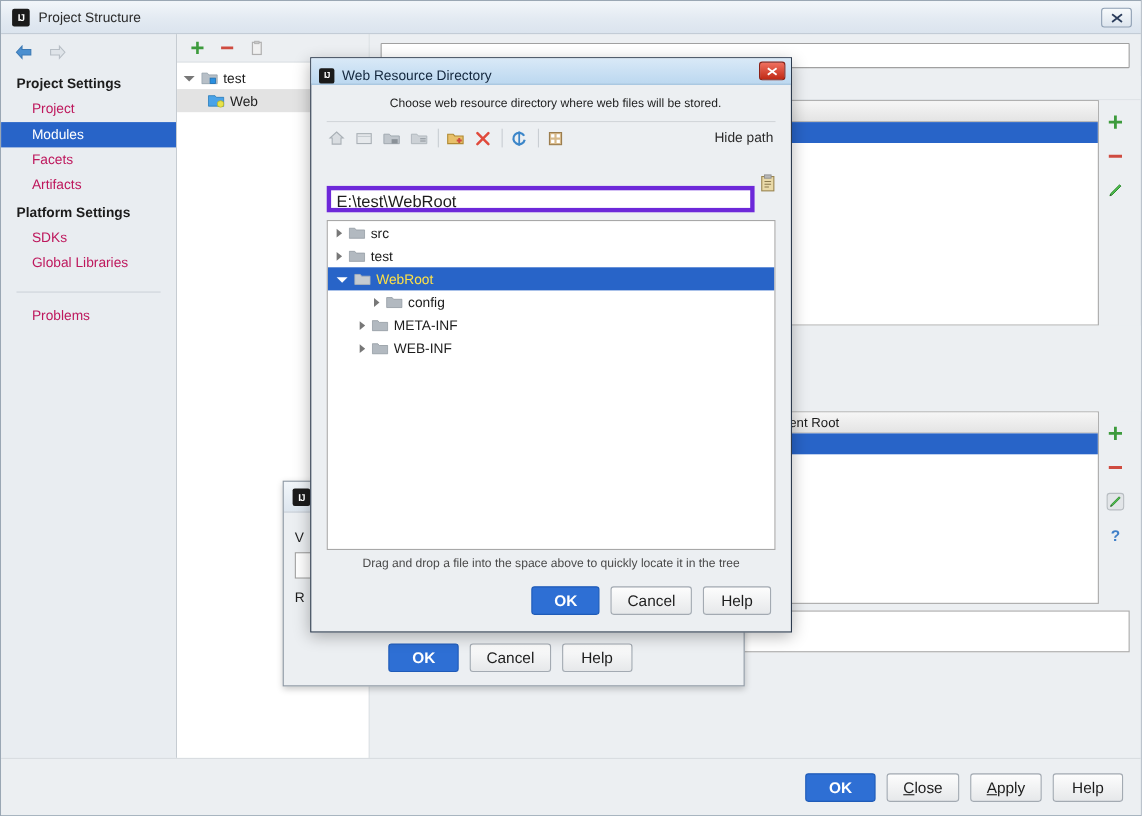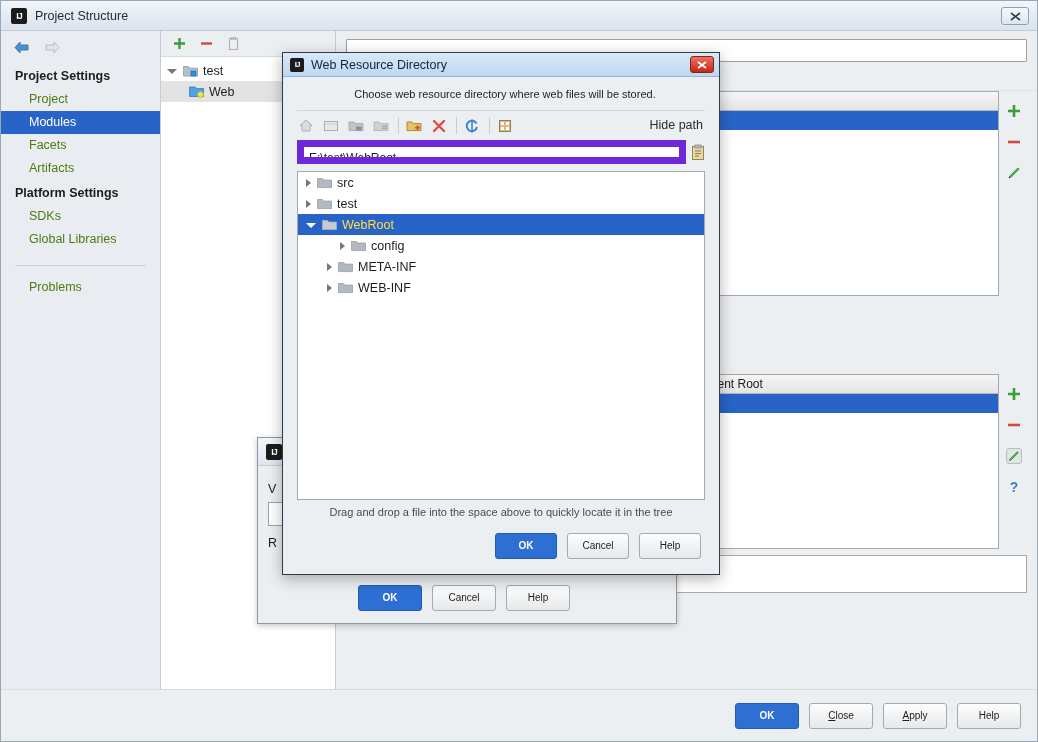--- a/index.html
+++ b/index.html
@@ -58,21 +58,21 @@
     border-right: 1px solid #c6ccd2;
     display: flex; flex-direction: column; flex: 0 0 160px;
   }
   .nav-arrows { height: 32px; display: flex; align-items: center; padding-left: 12px; gap: 14px; }
   .arrow { width: 17px; height: 15px; display: block; }
   .sb-group {
     font-weight: bold; font-size: 12.5px; color: #1c1c1c;
     padding: 6px 0 5px 14px;
   }
   .sb-item {
-    font-size: 12.5px; color: #4d7c0f;
+    font-size: 12.5px; color: #be185d;
     padding: 4px 0 4px 28px; line-height: 15px;
   }
   .sb-item.selected { background: #2864c8; color: #ffffff; }
   .sb-sep { height: 1px; background: #cdd3d9; margin: 14px 14px 10px 14px; }
 
   
   .center-col { flex: 0 0 175px; display: flex; flex-direction: column; background:#fff; border-right:1px solid #c6ccd2;}
   .center-toolbar {
     height: 26px; background: #eceff2; display: flex; align-items: center;
     gap: 12px; padding: 0 0 0 11px; border-bottom: 1px solid #d7dbe0;
@@ -131,21 +131,21 @@
   
   .main-footer {
     height: 52px; background: #eceff2; border-top: 1px solid #d9dde1;
     display: flex; align-items: center; justify-content: flex-end;
     gap: 10px; padding-right: 16px; flex: 0 0 52px;
   }
   .btn {
     min-width: 64px; height: 26px; padding: 0 14px;
     border: 1px solid #a3aab2; border-radius: 3px;
     background: linear-gradient(to bottom, #fdfdfd, #e6e8ea);
-    font-size: 10px; color: #1d1d1d; line-height: 24px; text-align: center;
+    font-size: 14px; color: #1d1d1d; line-height: 24px; text-align: center;
     font-family: "Liberation Sans", sans-serif;
   }
   .btn.primary {
     background: #2e6fd4; border: 1px solid #1f5bb8; color: #ffffff; font-weight: bold;
   }
   .btn u { text-decoration: underline; }
 
   
   .bg-dialog {
     position: absolute; left: 257px; top: 437px; width: 420px; height: 187px;
@@ -170,21 +170,21 @@
     position: absolute; left: 282px; top: 52px; width: 438px; height: 523px;
     background: #eceff2;
     border: 1px solid #2d3b4e;
     box-shadow: 0 4px 14px rgba(0,0,0,.30);
     display: flex; flex-direction: column;
   }
   .modal-title {
     height: 24px; flex: 0 0 24px;
     background: linear-gradient(to bottom, #d9e9f7 0%, #bcd8f0 100%);
     border-bottom: 1px solid #8fb8dc;
-    display: flex; align-items: center; padding-left: 7px; position: relative;
+    display: flex; align-items: flex-end; padding-left: 7px; position: relative;
   }
   .modal-app-icon {
     width: 14px; height: 14px; background: #1b1b1b; border-radius: 2px; margin-right: 7px;
     position: relative; flex: 0 0 auto;
   }
   .modal-app-icon::after {
     content: "IJ"; position: absolute; inset: 0; color:#fff; font-size: 8px; font-weight: bold;
     text-align: center; line-height: 14px; letter-spacing: -1px;
   }
   .modal-title-text { font-size: 12.5px; color: #13263c; }
@@ -199,23 +199,23 @@
   .modal-toolbar {
     height: 30px; margin: 0 14px; border-top: 1px solid #d2d6da;
     display: flex; align-items: center; gap: 0px; position: relative;
   }
   .mt-ico { width: 18px; height: 18px; margin-right: 7px; display:block; }
   .mt-sep { width: 1px; height: 17px; background: #c9ced3; margin: 0 6px 0 1px; }
   .hide-path { position: absolute; right: 2px; top: 7px; font-size: 12.5px; color: #2b2b2b; }
 
   .path-row { display: flex; align-items: center; padding: 0 14px; gap: 5px; }
   .path-input {
-    flex: 1; height: 24px; border: 7px solid #6d28d9; background: #fff;
-    font-size: 12px; line-height: 22px; padding-left: 5px; color:#1d1d1d;
-    white-space: nowrap; overflow: hidden;
+    flex: 1; height: 24px; border: 4px solid #6d28d9; background: #fff;
+    font-size: 15px; line-height: 22px; padding-left: 5px; color:#1d1d1d;
+    white-space: nowrap; overflow: hidden; margin-top: 29px;
   }
   .paste-ico { width: 14px; height: 17px; display:block; }
 
   .modal-tree {
     margin: 7px 14px 0 14px; flex: 1; min-height: 0;
     background: #fff; border: 1px solid #a8a8a8; overflow: hidden;
   }
   .mt-row { display: flex; align-items: center; height: 21px; font-size: 12.5px; color:#1d1d1d; }
   .mt-row.selected { background: #2864c8; color: #fde047; }
   .modal-hint {

